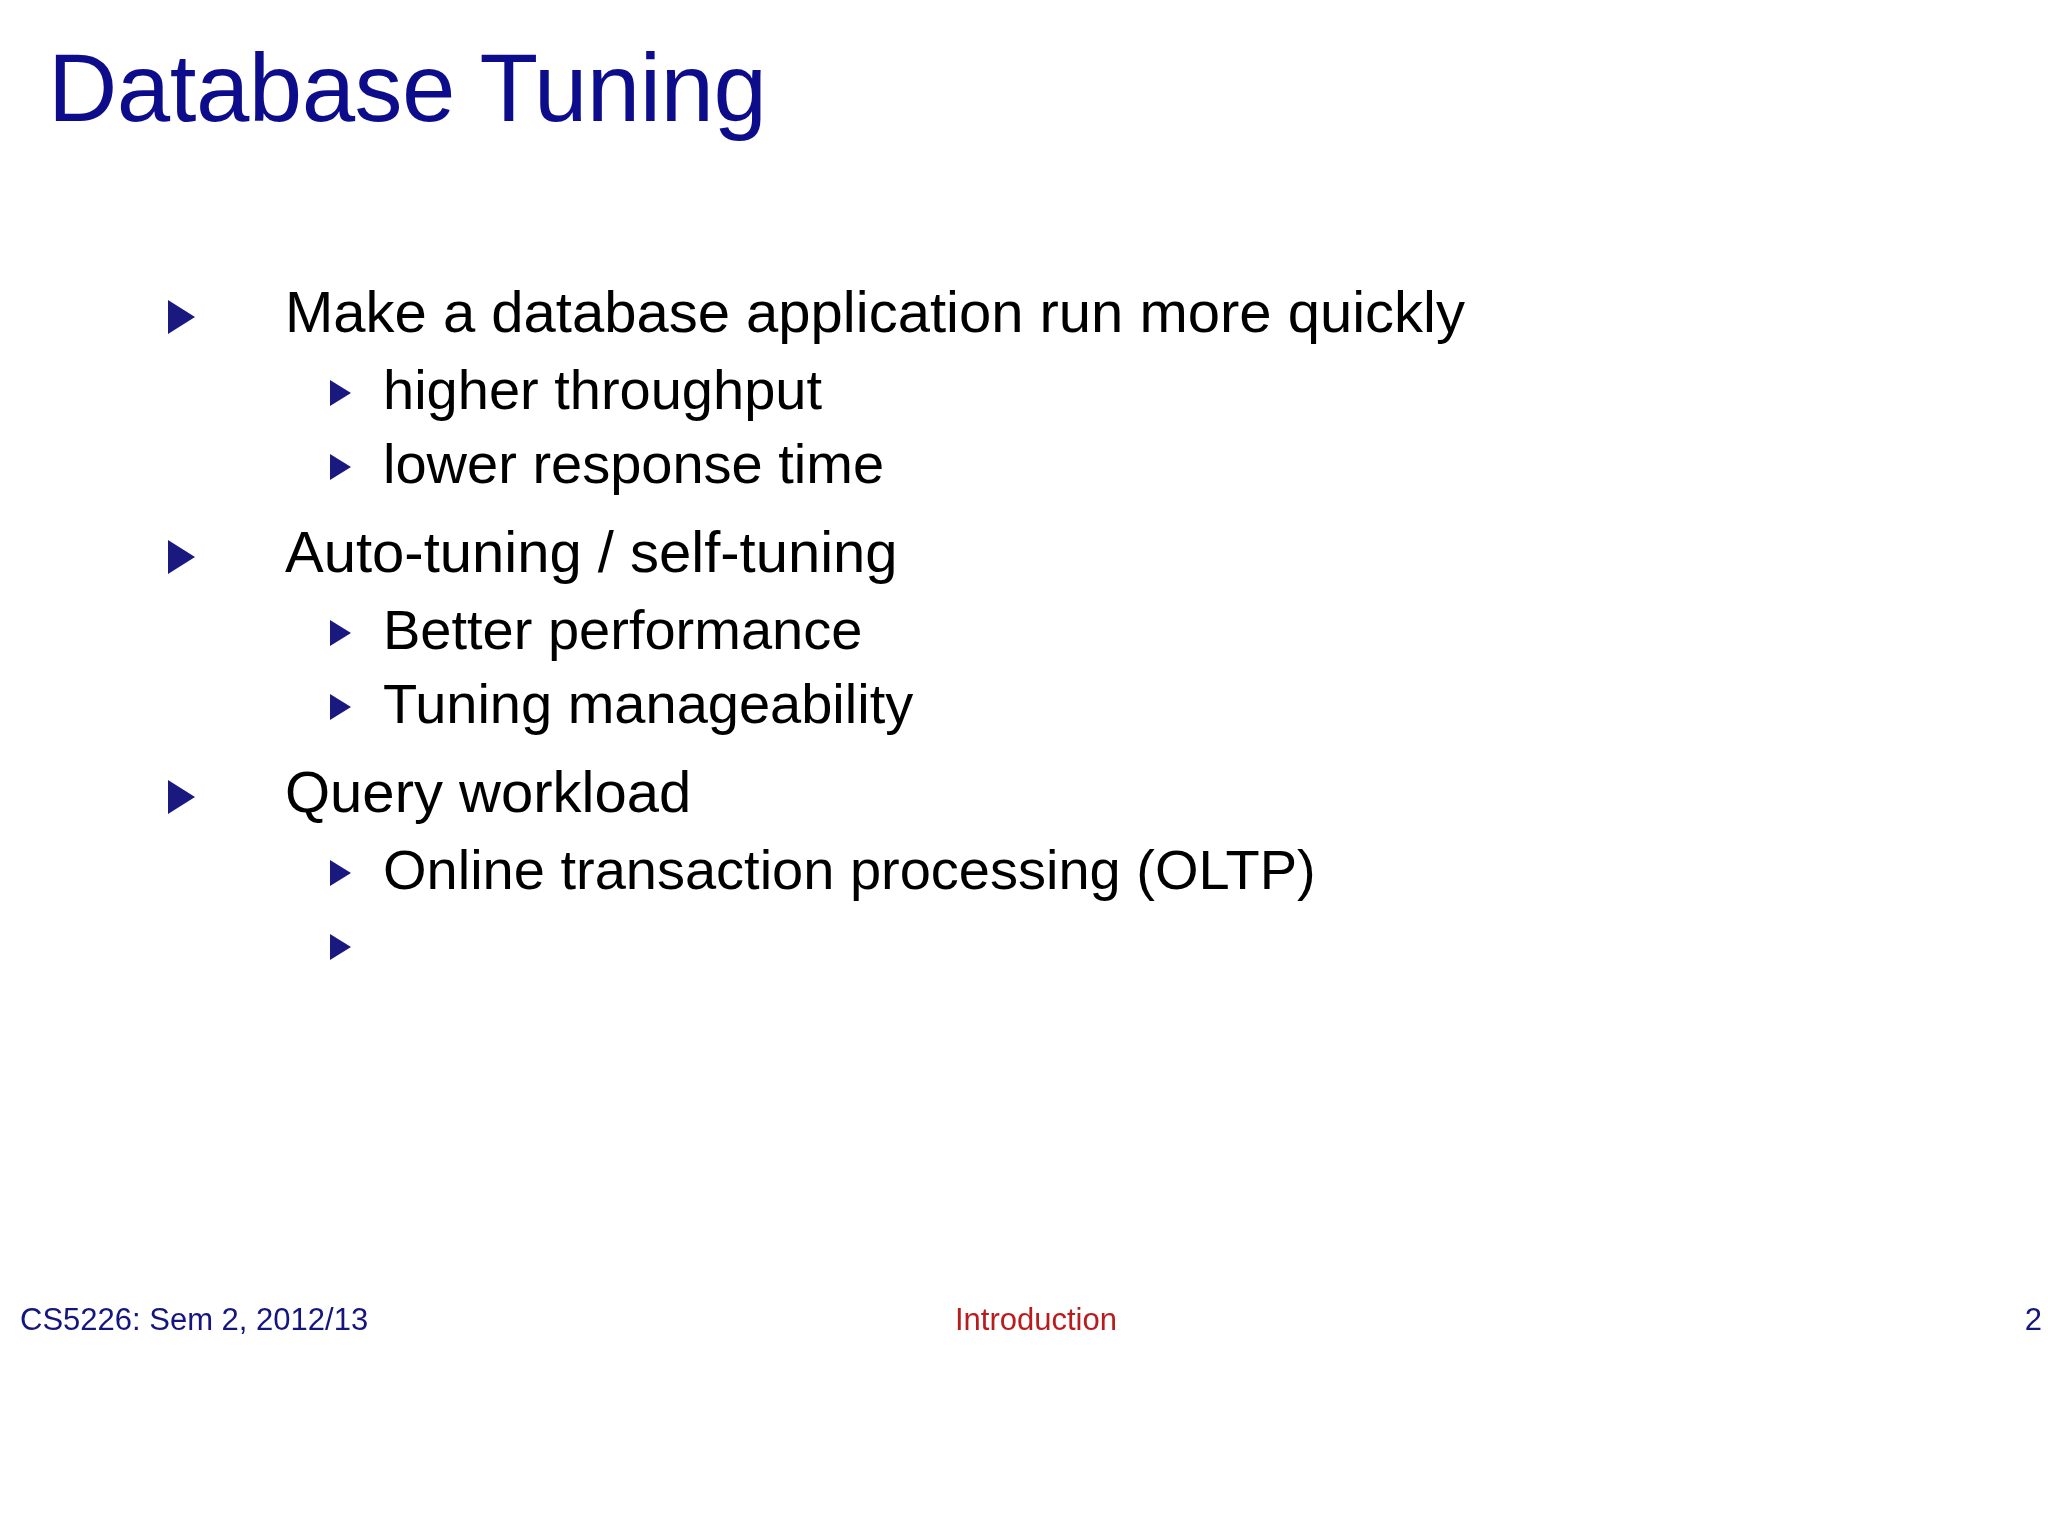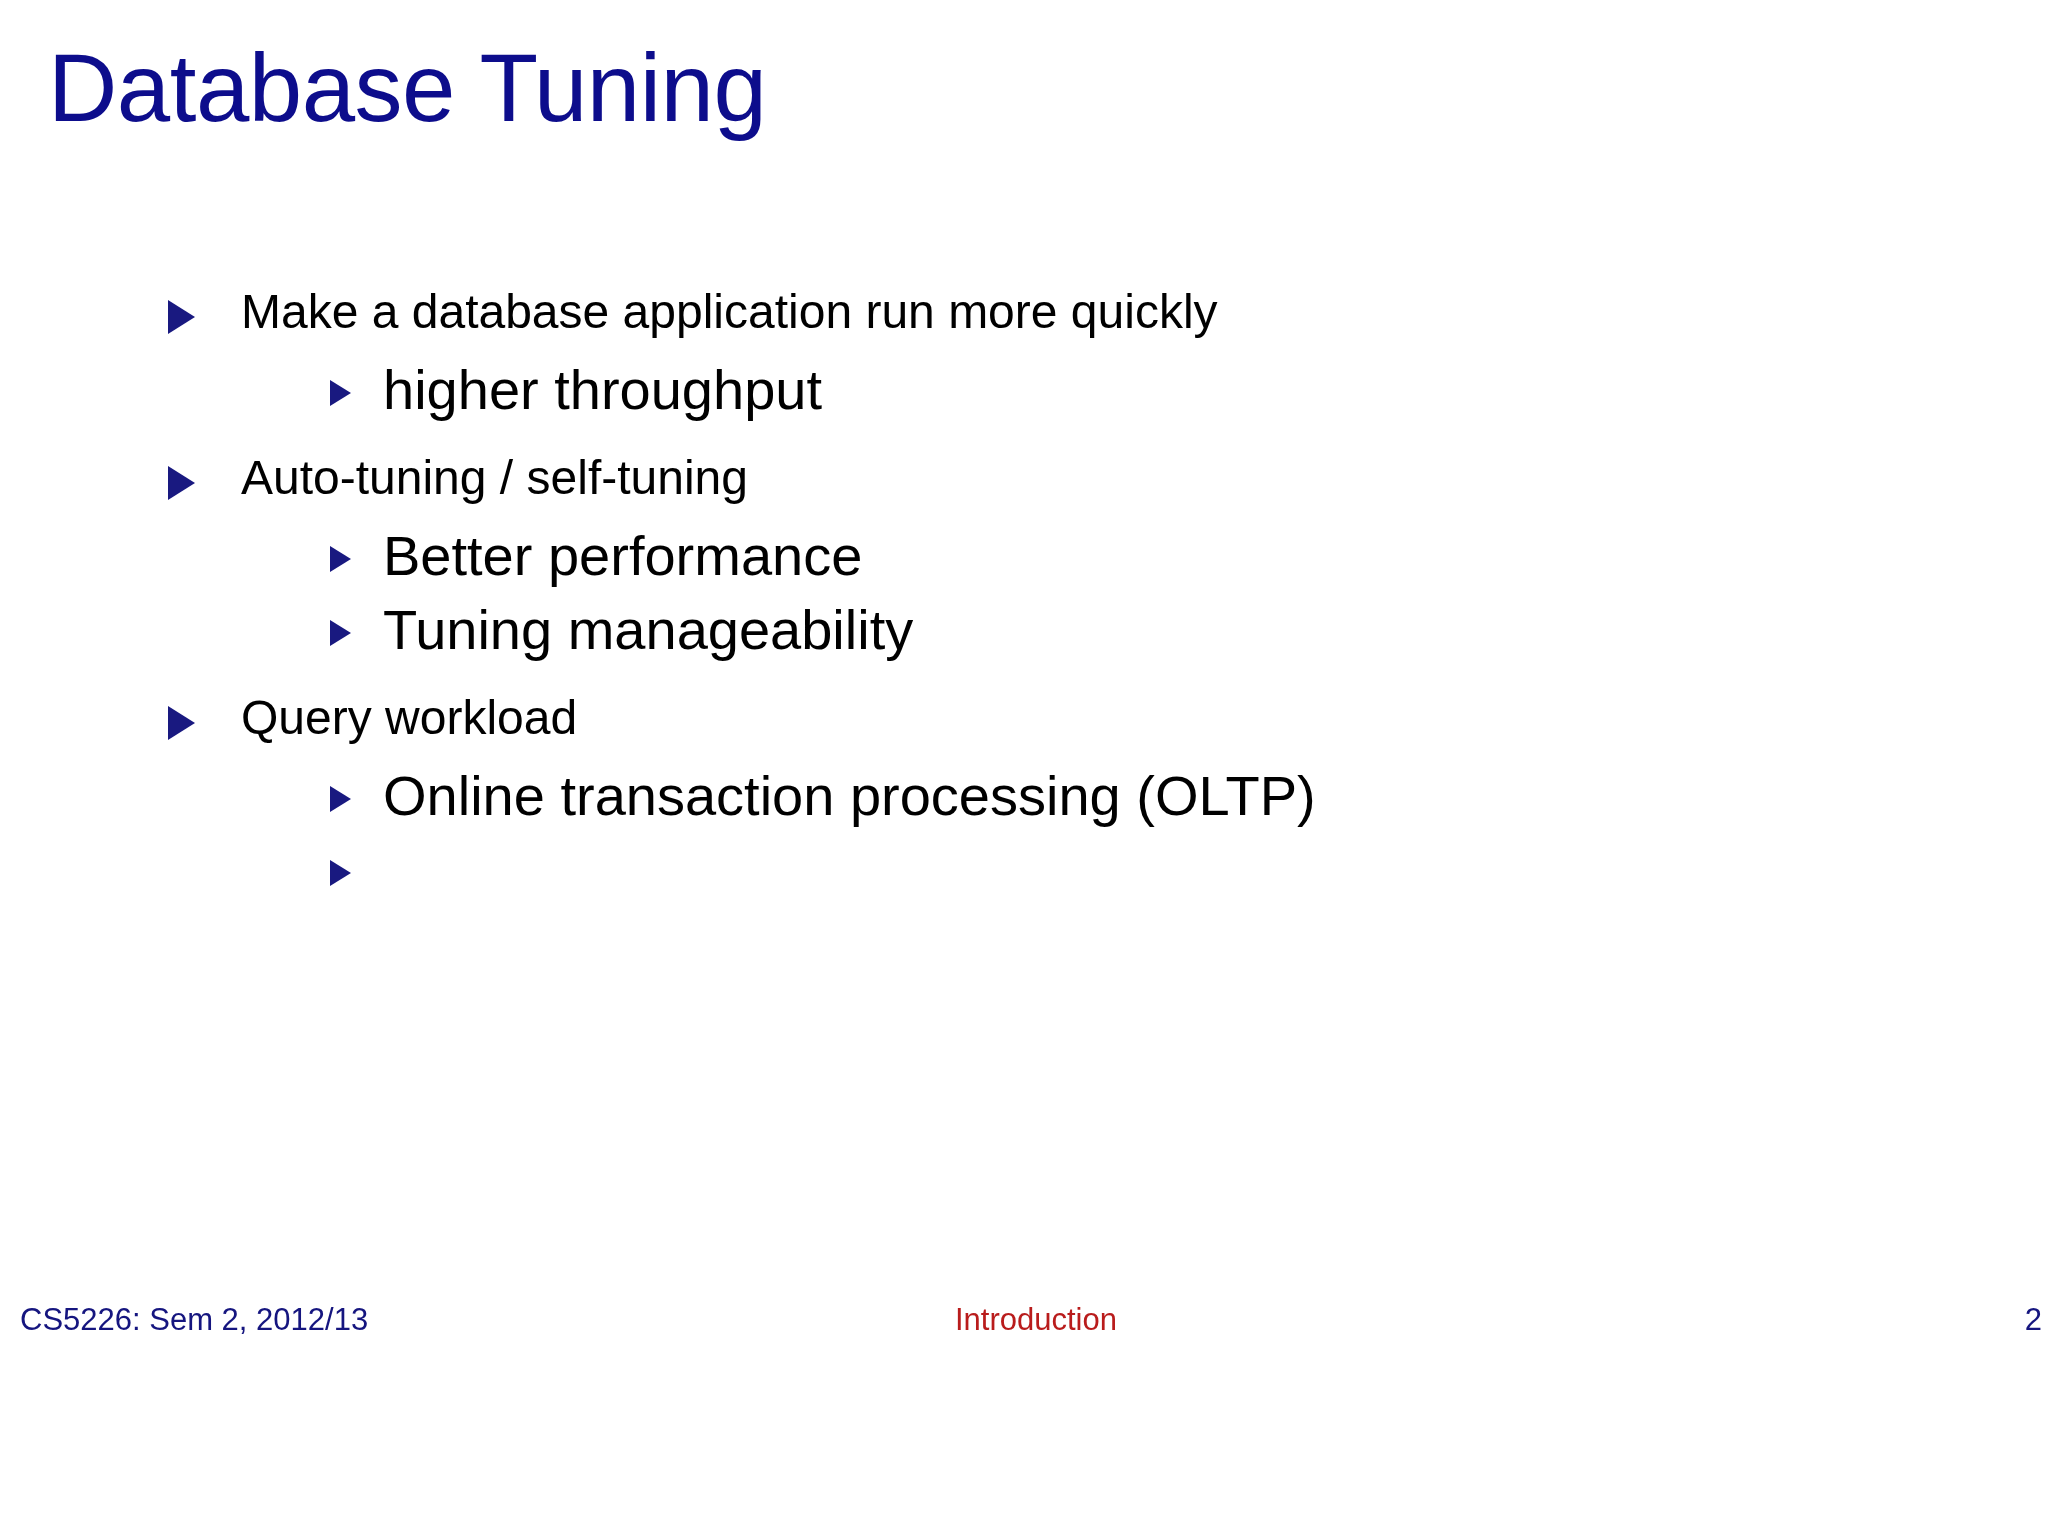--- a/index.html
+++ b/index.html
@@ -60,24 +60,25 @@
     flex: 0 0 auto;
     width: 0;
     height: 0;
     border-top: 17px solid transparent;
     border-bottom: 17px solid transparent;
     border-left: 27px solid #191980;
     margin-top: 28px;
     margin-right: 46px;
   }
   .lvl1 .btext {
-    font-size: 48px;
+    font-size: 58px;
     line-height: 80px;
     color: #000000;
     white-space: nowrap;
+    margin-left: 44px;
   }
 
   
   .lvl2 {
     padding-left: 330px;
     margin-bottom: 2px;
   }
   .lvl2 .tri {
     flex: 0 0 auto;
     width: 0;
@@ -145,20 +146,24 @@
     <div class="bullet-row lvl1">
       <span class="tri"></span>
       <span class="btext">Make a database application run more quickly</span>
     </div>
 
     <div class="bullet-row lvl2">
       <span class="tri"></span>
       <span class="btext">higher throughput</span>
     </div>
 
+    <div class="bullet-row lvl2">
+      <span class="tri"></span>
+      <span class="btext">lower response time</span>
+    </div>
 
     <div class="gap-after-sub"></div>
 
     <div class="bullet-row lvl1">
       <span class="tri"></span>
       <span class="btext">Auto-tuning / self-tuning</span>
     </div>
 
     <div class="bullet-row lvl2">
       <span class="tri"></span>

